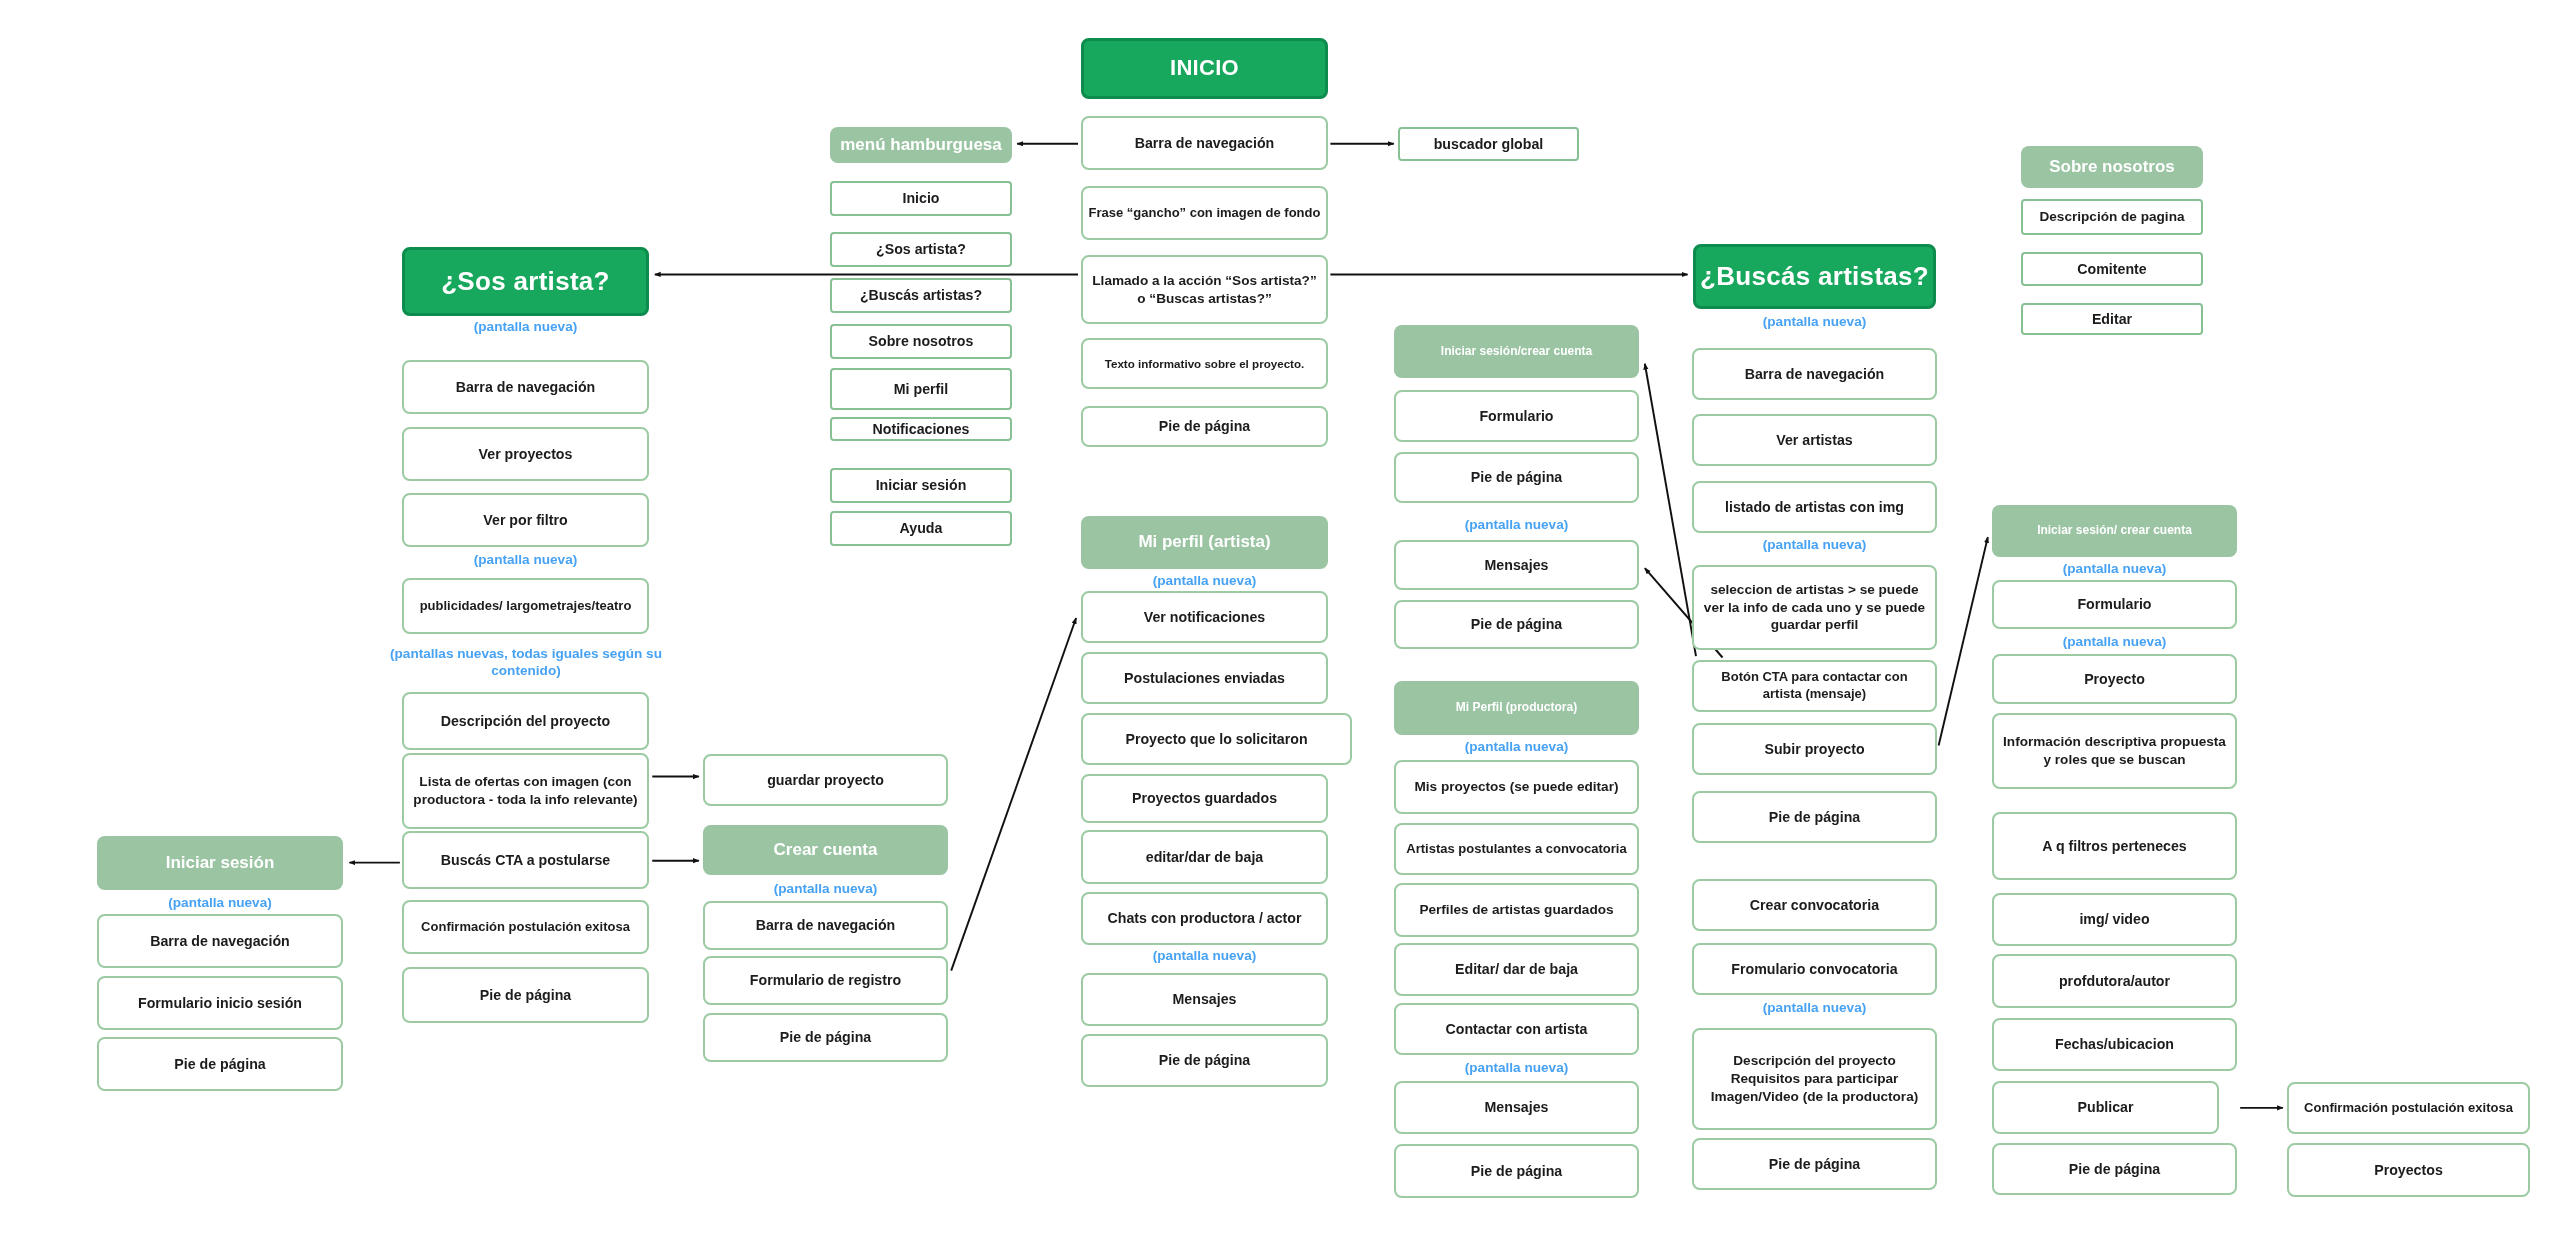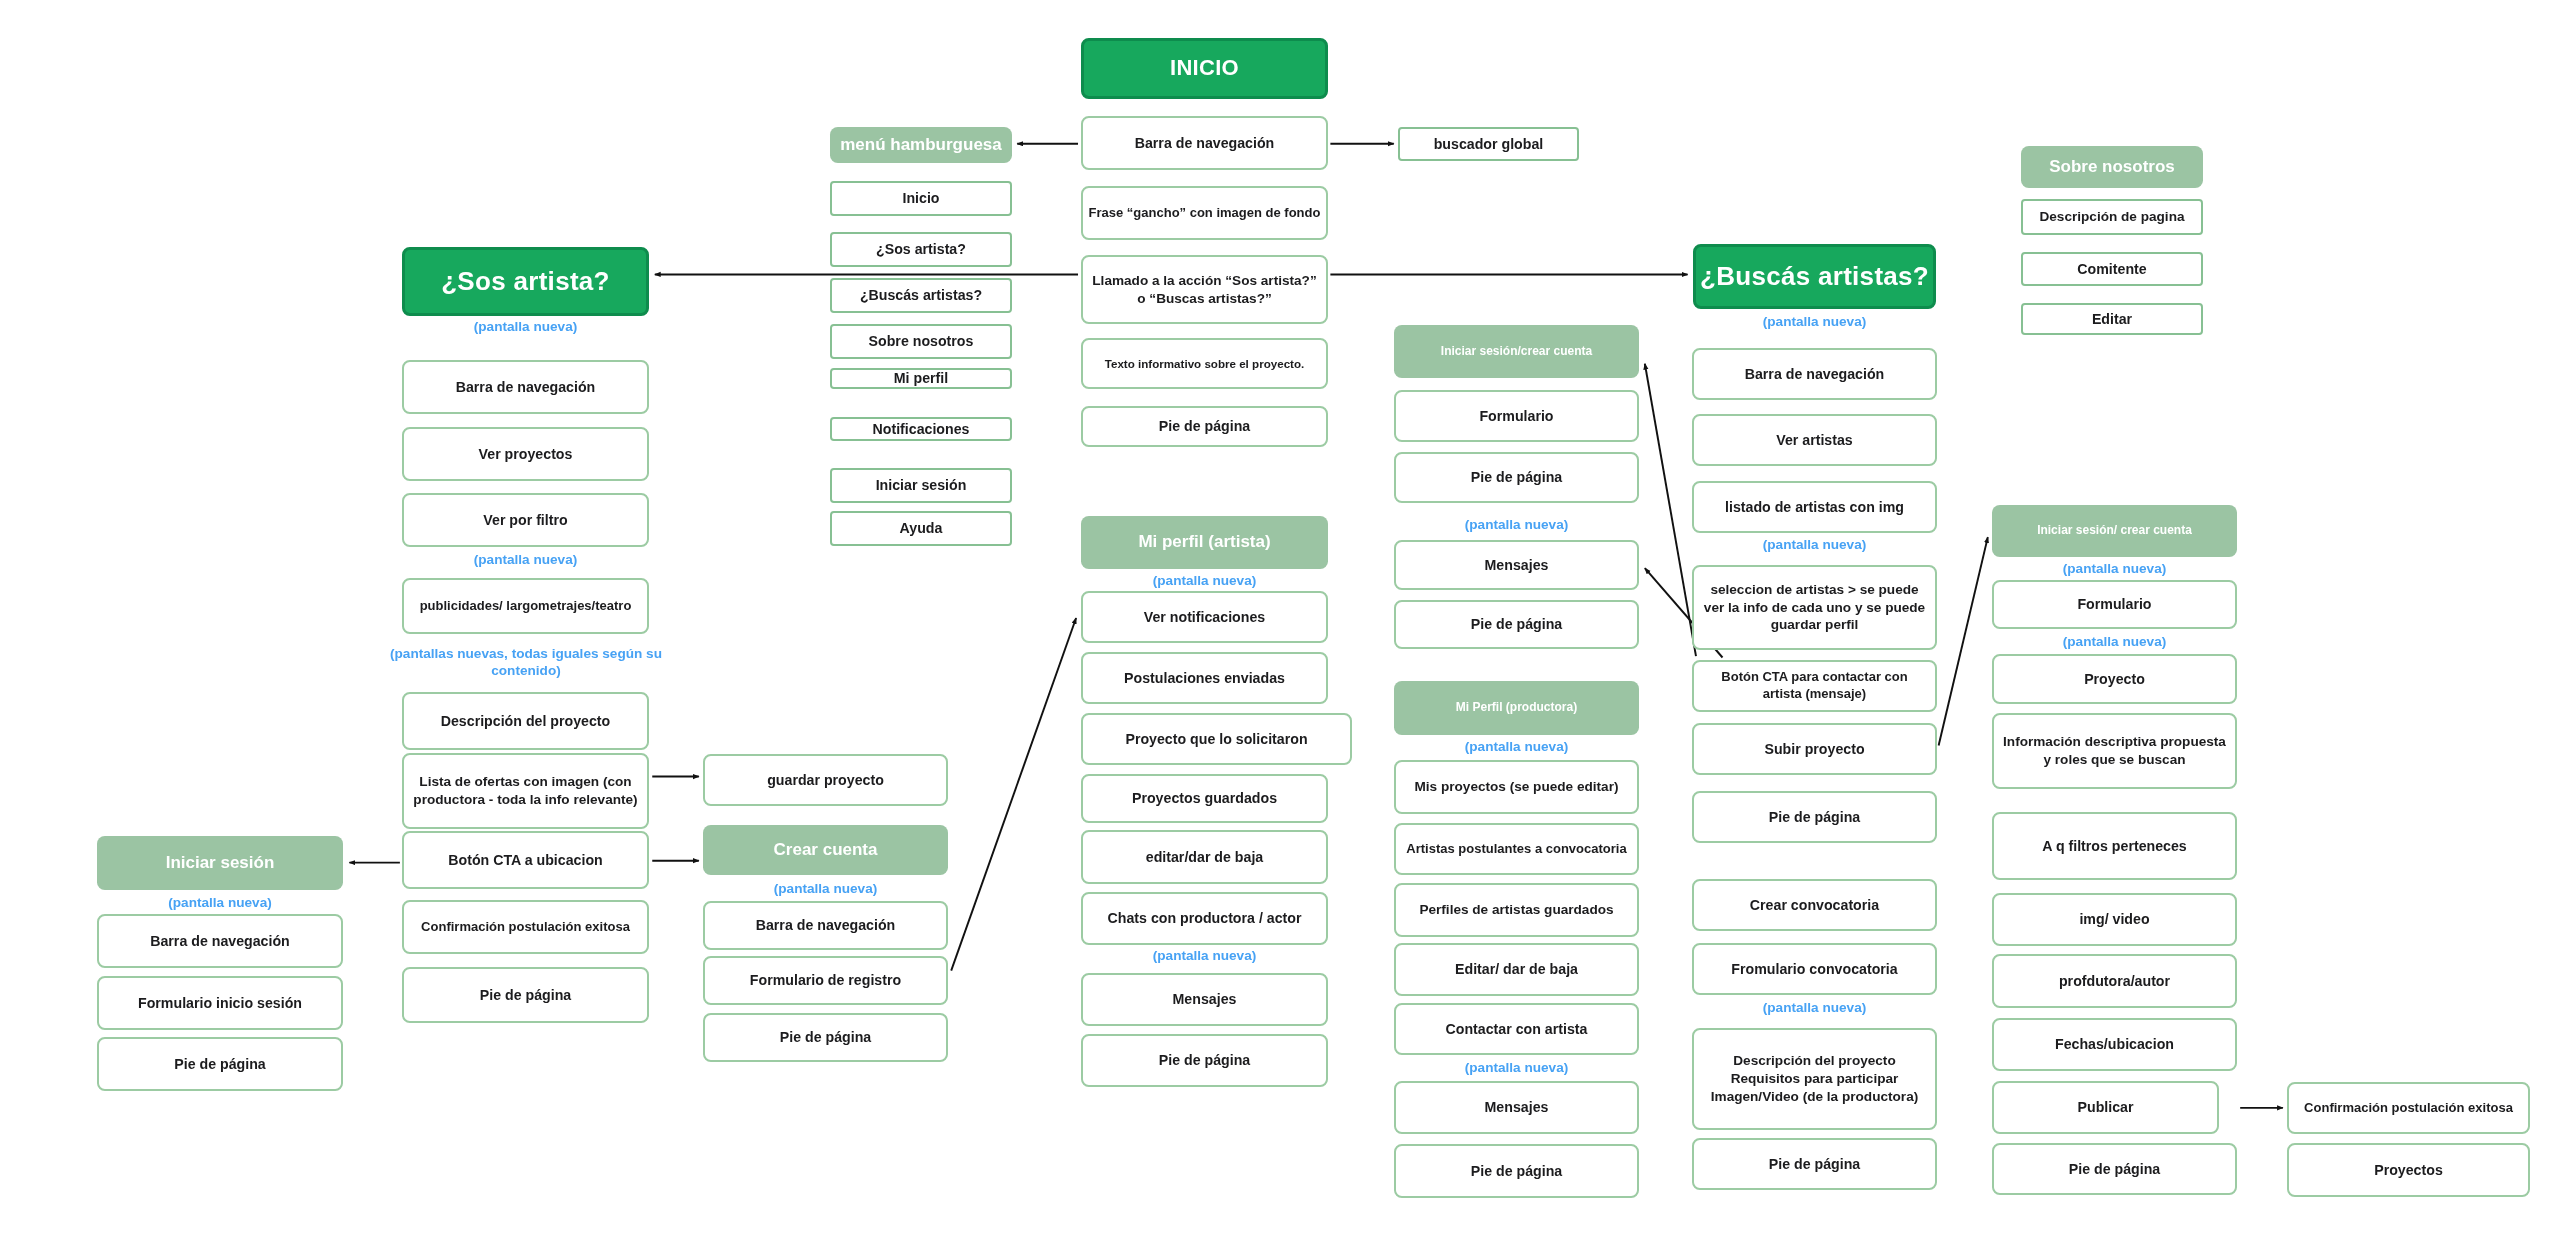--- a/index.html
+++ b/index.html
@@ -48,41 +48,41 @@
 
   <div class="n big f34" style="left:1081px;top:38px;width:247px;height:61px">INICIO</div>
   <div class="n" style="left:1081px;top:116px;width:247px;height:54px">Barra de navegación</div>
   <div class="n hdr" style="left:830px;top:127px;width:182px;height:36px">menú hamburguesa</div>
   <div class="n sq" style="left:1398px;top:127px;width:181px;height:34px">buscador global</div>
 
   <div class="n sq" style="left:830px;top:181px;width:182px;height:35px">Inicio</div>
   <div class="n sq" style="left:830px;top:232px;width:182px;height:35px">¿Sos artista?</div>
   <div class="n sq" style="left:830px;top:278px;width:182px;height:35px">¿Buscás artistas?</div>
   <div class="n sq" style="left:830px;top:324px;width:182px;height:35px">Sobre nosotros</div>
-  <div class="n sq" style="left:830px;top:368px;width:182px;height:21px">Mi perfil</div>
+  <div class="n sq" style="left:830px;top:368px;width:182px;height:42px">Mi perfil</div>
   <div class="n sq" style="left:830px;top:417px;width:182px;height:24px">Notificaciones</div>
   <div class="n sq" style="left:830px;top:468px;width:182px;height:35px">Iniciar sesión</div>
   <div class="n sq" style="left:830px;top:511px;width:182px;height:35px">Ayuda</div>
 
   <div class="n f19" style="left:1081px;top:186px;width:247px;height:54px">Frase “gancho” con imagen de fondo</div>
   <div class="n wrap f21" style="left:1081px;top:255px;width:247px;height:69px">Llamado a la acción “Sos artista?” o “Buscas artistas?”</div>
   <div class="n f18" style="left:1081px;top:338px;width:247px;height:51px">Texto informativo sobre el proyecto.</div>
   <div class="n" style="left:1081px;top:406px;width:247px;height:41px">Pie de página</div>
 
   <div class="n big" style="left:402px;top:247px;width:247px;height:69px">¿Sos artista?</div>
   <div class="note" style="left:402px;top:318px;width:247px;height:19.4px">(pantalla nueva)</div>
   <div class="n" style="left:402px;top:360px;width:247px;height:54px">Barra de navegación</div>
   <div class="n" style="left:402px;top:427px;width:247px;height:54px">Ver proyectos</div>
   <div class="n" style="left:402px;top:493px;width:247px;height:54px">Ver por filtro</div>
   <div class="note" style="left:402px;top:551px;width:247px;height:19.4px">(pantalla nueva)</div>
   <div class="n f19" style="left:402px;top:578px;width:247px;height:56px">publicidades/ largometrajes/teatro</div>
   <div class="note" style="left:390px;top:643px;width:272px;height:40px">(pantallas nuevas, todas iguales según su contenido)</div>
   <div class="n" style="left:402px;top:692px;width:247px;height:58px">Descripción del proyecto</div>
   <div class="n wrap f21" style="left:402px;top:753px;width:247px;height:76px">Lista de ofertas con imagen (con productora - toda la info relevante)</div>
-  <div class="n" style="left:402px;top:831px;width:247px;height:58px">Botón CTA a ubicacion</div>
+  <div class="n" style="left:402px;top:831px;width:247px;height:58px">Buscás CTA a postularse</div>
   <div class="n f20" style="left:402px;top:900px;width:247px;height:54px">Confirmación postulación exitosa</div>
   <div class="n" style="left:402px;top:967px;width:247px;height:56px">Pie de página</div>
 
   <div class="n" style="left:703px;top:754px;width:245px;height:52px">guardar proyecto</div>
   <div class="n hdr" style="left:703px;top:825px;width:245px;height:50px">Crear cuenta</div>
   <div class="note" style="left:703px;top:880px;width:245px;height:18px">(pantalla nueva)</div>
   <div class="n" style="left:703px;top:901px;width:245px;height:49px">Barra de navegación</div>
   <div class="n" style="left:703px;top:956px;width:245px;height:49px">Formulario de registro</div>
   <div class="n" style="left:703px;top:1013px;width:245px;height:49px">Pie de página</div>
 

